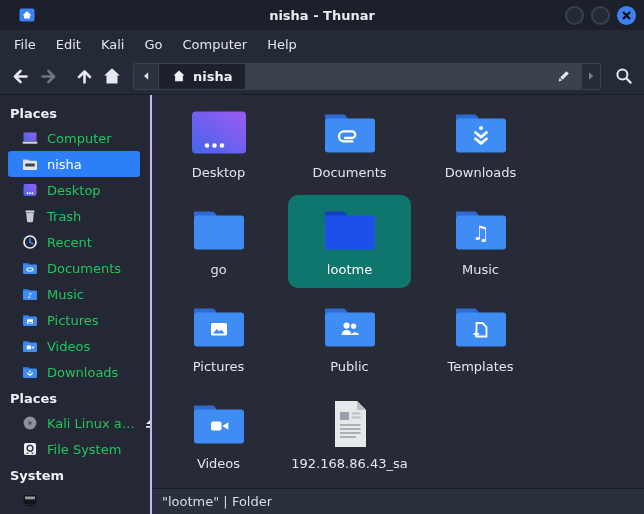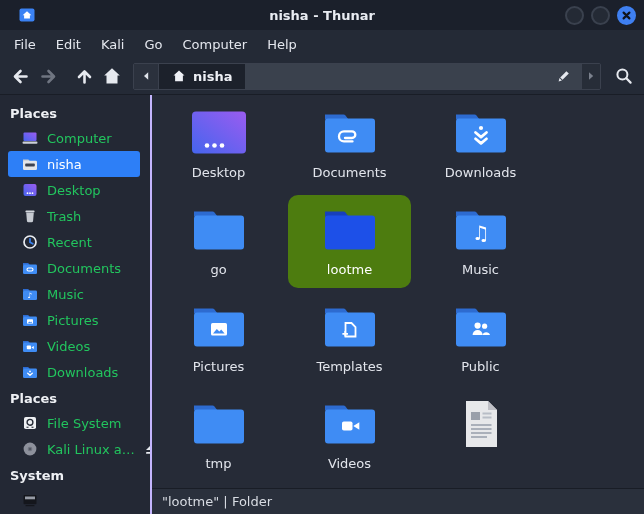--- a/index.html
+++ b/index.html
@@ -34,21 +34,21 @@
   .sidebar { width:152px; flex:none; background:#232834; border-right:2px solid #c4b5fd; padding-top:5px; overflow:hidden; }
   .sb-header { font-size:13px; font-weight:bold; color:#eef0f4; padding:6px 10px 4px; }
   .sb-item { height:26px; display:flex; align-items:center; gap:9px; padding-left:14px; margin:0 10px 0 8px; border-radius:3px; color:#22c55e; font-size:13px; white-space:nowrap; }
   .sb-item.selected { background:#2d7ff7; color:#fff; }
   .sb-icon { width:16px; height:16px; flex:none; display:flex; }
   .sb-eject { margin-left:auto; margin-right:3px; display:flex; }
 
   .right { flex:1; display:flex; flex-direction:column; min-width:0; }
   .files { flex:1; display:grid; grid-template-columns:repeat(3,131px); grid-auto-rows:97px; align-content:start; padding:3px 0 0 1px; }
   .file { width:123px; height:93px; justify-self:center; display:flex; flex-direction:column; align-items:center; border-radius:10px; padding-top:6px; }
-  .file.selected { background:#4d7c0f; }
+  .file.selected { background:#0f766e; }
   .file-icon { height:58px; display:flex; align-items:center; justify-content:center; }
   .file-label { font-size:13px; color:#e2e5ec; margin-top:3px; white-space:nowrap; }
   .file.selected .file-label { color:#ffffff; }
 
   
   .statusbar { height:26px; flex:none; background:#2a303c; border-top:1px solid #191d26; display:flex; align-items:center; padding:0 10px; color:#d8dce3; font-size:13px; }
 </style>
 </head>
 <body>
 
@@ -247,43 +247,43 @@
               <circle cx="8" cy="7.4" r="0.9" fill="#fff"></circle>
               <path d="M5.7 9.2 l2.3 2 2.3-2" fill="none" stroke="#fff" stroke-width="1.3" stroke-linejoin="round" stroke-linecap="round"></path>
             </svg>
           </span>
           <span>Downloads</span>
         </div>
         <div class="sb-header">Places</div>
         <div class="sb-item">
           <span class="sb-icon">
             <svg width="16" height="16" viewBox="0 0 16 16">
-              <rect x="2" y="2" width="12" height="12" rx="1.8" fill="#eef0f3"></rect>
-              <circle cx="8" cy="7.3" r="2.9" fill="none" stroke="#262b36" stroke-width="1.4"></circle>
-              <rect x="4.5" y="11.7" width="2" height="1.1" fill="#262b36"></rect>
-              <rect x="9.5" y="11.7" width="2" height="1.1" fill="#262b36"></rect>
-            </svg>
-          </span>
-          <span>File System</span>
-        </div>
-        <div class="sb-item">
-          <span class="sb-icon">
-            <svg width="16" height="16" viewBox="0 0 16 16">
               <circle cx="8" cy="8" r="6.4" fill="#8d919c"></circle>
               <circle cx="8" cy="8" r="2.3" fill="#6e727e"></circle>
               <circle cx="8" cy="8" r="0.9" fill="#464b57"></circle>
             </svg>
           </span>
           <span>Kali Linux a…</span>
           <span class="sb-eject">
             <svg width="13" height="13" viewBox="0 0 13 13">
               <path d="M6.5 2.5 l4.5 4.6 h-9 z" fill="#e8ebf0"></path>
               <rect x="2" y="9" width="9" height="1.8" rx="0.9" fill="#e8ebf0"></rect>
             </svg>
           </span>
+        </div>
+        <div class="sb-item">
+          <span class="sb-icon">
+            <svg width="16" height="16" viewBox="0 0 16 16">
+              <rect x="2" y="2" width="12" height="12" rx="1.8" fill="#eef0f3"></rect>
+              <circle cx="8" cy="7.3" r="2.9" fill="none" stroke="#262b36" stroke-width="1.4"></circle>
+              <rect x="4.5" y="11.7" width="2" height="1.1" fill="#262b36"></rect>
+              <rect x="9.5" y="11.7" width="2" height="1.1" fill="#262b36"></rect>
+            </svg>
+          </span>
+          <span>File System</span>
         </div>
         <div class="sb-header">System</div>
         <div class="sb-item">
           <span class="sb-icon">
             <svg width="16" height="16" viewBox="0 0 16 16">
               <rect x="1.5" y="3" width="13" height="9.2" rx="1" fill="#14161c"></rect>
               <rect x="3" y="4.5" width="10" height="2.8" fill="#969ba5"></rect>
               <rect x="3.5" y="13" width="9" height="1.3" rx="0.6" fill="#14161c"></rect>
             </svg>
           </span>
@@ -366,49 +366,40 @@
                 <path d="M23 30.5 l3.8-4.6 2.6 2.7 1.8-2 3.4 3.9 z" fill="#3f8cf4"></path>
               </svg>
             </div>
             <div class="file-label">Pictures</div>
           </div>
           <div class="file">
             <div class="file-icon">
               <svg width="58" height="48" viewBox="0 0 58 48">
                 <path d="M4 5.5 h18.5 c.8 0 1.5 .3 2 .9 L27.5 10.5 H4 z" fill="#2d6bd0"></path>
                 <rect x="4" y="9.5" width="50" height="34" rx="3" fill="#3f8cf4"></rect>
+                <circle cx="25.6" cy="22.6" r="3.1" fill="#fff"></circle>
+                <circle cx="32.6" cy="23.2" r="2.6" fill="#fff"></circle>
+                <path d="M20.6 32 a5 5 0 0 1 10 0 z" fill="#fff"></path>
+                <path d="M30.4 32 a4 4 0 0 1 7.6 0 z" fill="#fff"></path>
+              </svg>
+            </div>
+            <div class="file-label">Public</div>
+          </div>
+          <div class="file">
+            <div class="file-icon">
+              <svg width="58" height="48" viewBox="0 0 58 48">
+                <path d="M4 5.5 h18.5 c.8 0 1.5 .3 2 .9 L27.5 10.5 H4 z" fill="#2d6bd0"></path>
+                <rect x="4" y="9.5" width="50" height="34" rx="3" fill="#3f8cf4"></rect>
                 <g stroke="#fff" fill="none" stroke-width="1.8">
                   <path d="M24.5 20 h6 l4 4 v9.5 h-10 z"></path>
                 </g>
                 <path d="M21.4 30.8 h5.6 M24.2 28 v5.6" stroke="#fff" stroke-width="1.7"></path>
               </svg>
             </div>
             <div class="file-label">Templates</div>
-          </div>
-          <div class="file">
-            <div class="file-icon">
-              <svg width="58" height="48" viewBox="0 0 58 48">
-                <path d="M4 5.5 h18.5 c.8 0 1.5 .3 2 .9 L27.5 10.5 H4 z" fill="#2d6bd0"></path>
-                <rect x="4" y="9.5" width="50" height="34" rx="3" fill="#3f8cf4"></rect>
-                <circle cx="25.6" cy="22.6" r="3.1" fill="#fff"></circle>
-                <circle cx="32.6" cy="23.2" r="2.6" fill="#fff"></circle>
-                <path d="M20.6 32 a5 5 0 0 1 10 0 z" fill="#fff"></path>
-                <path d="M30.4 32 a4 4 0 0 1 7.6 0 z" fill="#fff"></path>
-              </svg>
-            </div>
-            <div class="file-label">Public</div>
-          </div>
-          <div class="file">
-            <div class="file-icon">
-              <svg width="58" height="48" viewBox="0 0 58 48">
-                <path d="M4 5.5 h18.5 c.8 0 1.5 .3 2 .9 L27.5 10.5 H4 z" fill="#2d6bd0"></path>
-                <rect x="4" y="9.5" width="50" height="34" rx="3" fill="#3f8cf4"></rect>
-              </svg>
-            </div>
-            <div class="file-label">tmp</div>
           </div>
           <div class="file">
             <div class="file-icon">
               <svg width="58" height="48" viewBox="0 0 58 48">
                 <path d="M4 5.5 h18.5 c.8 0 1.5 .3 2 .9 L27.5 10.5 H4 z" fill="#2d6bd0"></path>
                 <rect x="4" y="9.5" width="50" height="34" rx="3" fill="#3f8cf4"></rect>
                 <rect x="21" y="21.5" width="10.5" height="9" rx="1.8" fill="#fff"></rect>
                 <path d="M32.3 26 l6-3.8 v7.6 z" fill="#fff"></path>
               </svg>
             </div>
@@ -421,20 +412,21 @@
                 <path d="M28 2 l9 9 h-9 z" fill="#bfc0c6"></path>
                 <rect x="11" y="13" width="9" height="8" fill="#9aa0aa"></rect>
                 <rect x="22.5" y="13.5" width="9" height="2" fill="#b8bdc6"></rect>
                 <rect x="22.5" y="17.5" width="9" height="2" fill="#b8bdc6"></rect>
                 <rect x="11" y="25" width="20.5" height="2" fill="#aab0ba"></rect>
                 <rect x="11" y="29" width="20.5" height="2" fill="#aab0ba"></rect>
                 <rect x="11" y="33" width="20.5" height="2" fill="#aab0ba"></rect>
                 <rect x="11" y="37" width="16" height="2" fill="#aab0ba"></rect>
               </svg>
             </div>
+            <div class="file-label">192.168.86.43_sa</div>
           </div>
         </div>
       <div class="statusbar">
         <span>"lootme" | Folder</span>
       </div>
     </div>
   </div>
 
 </div>
 

